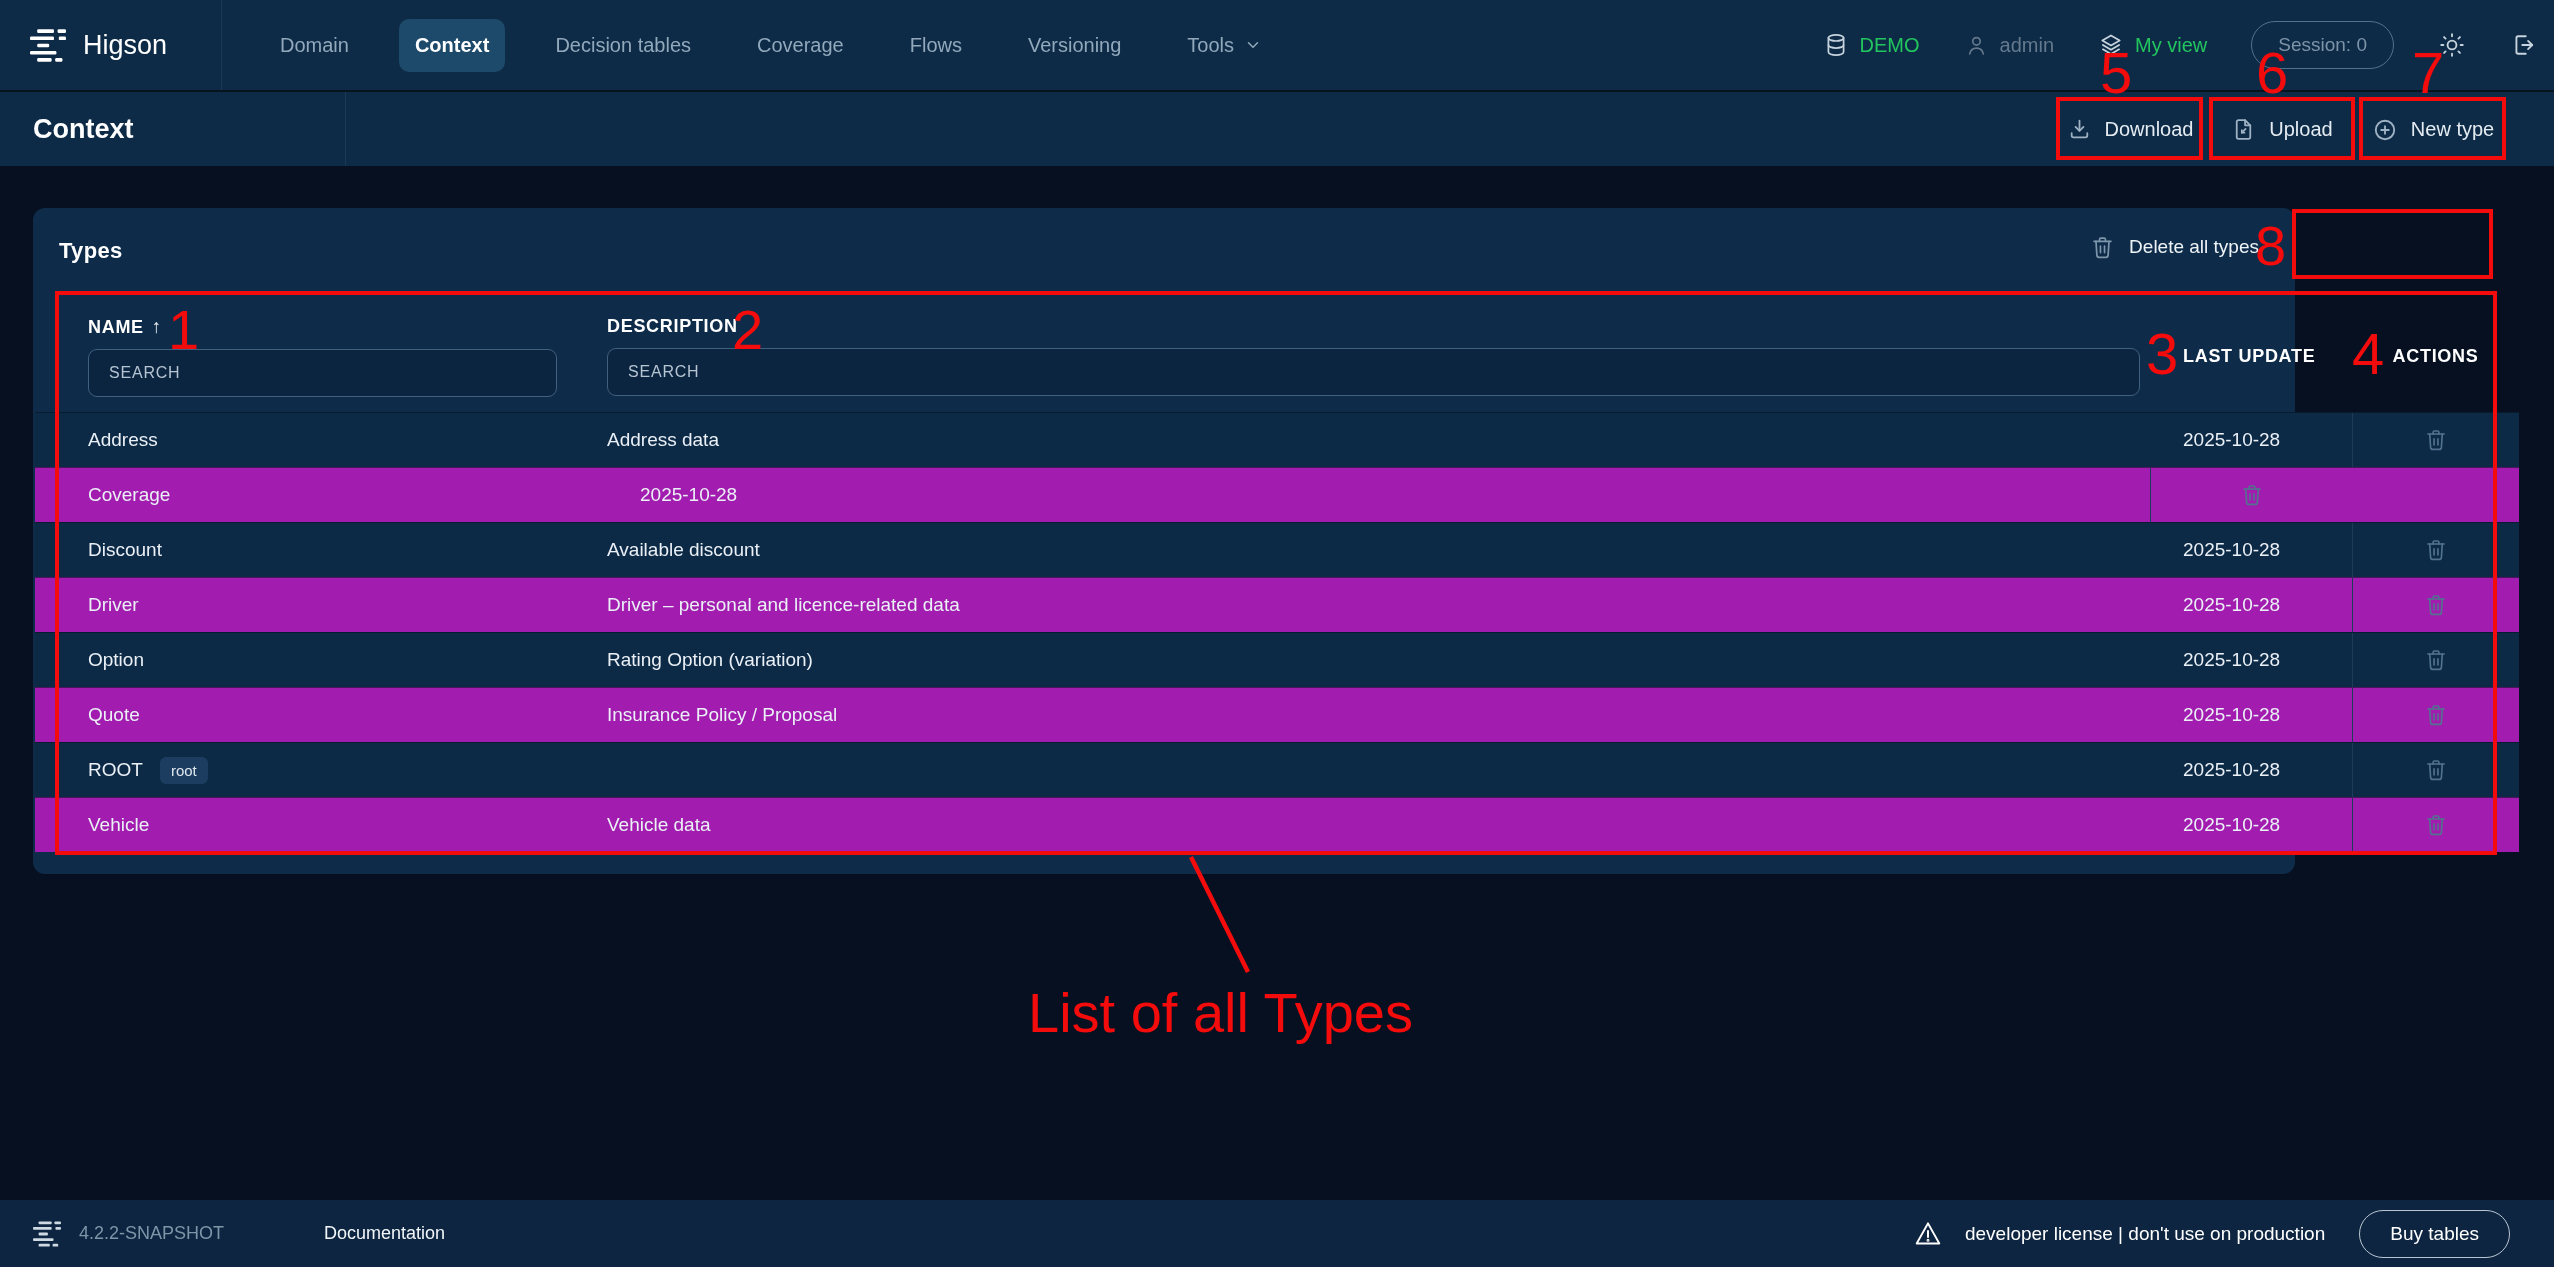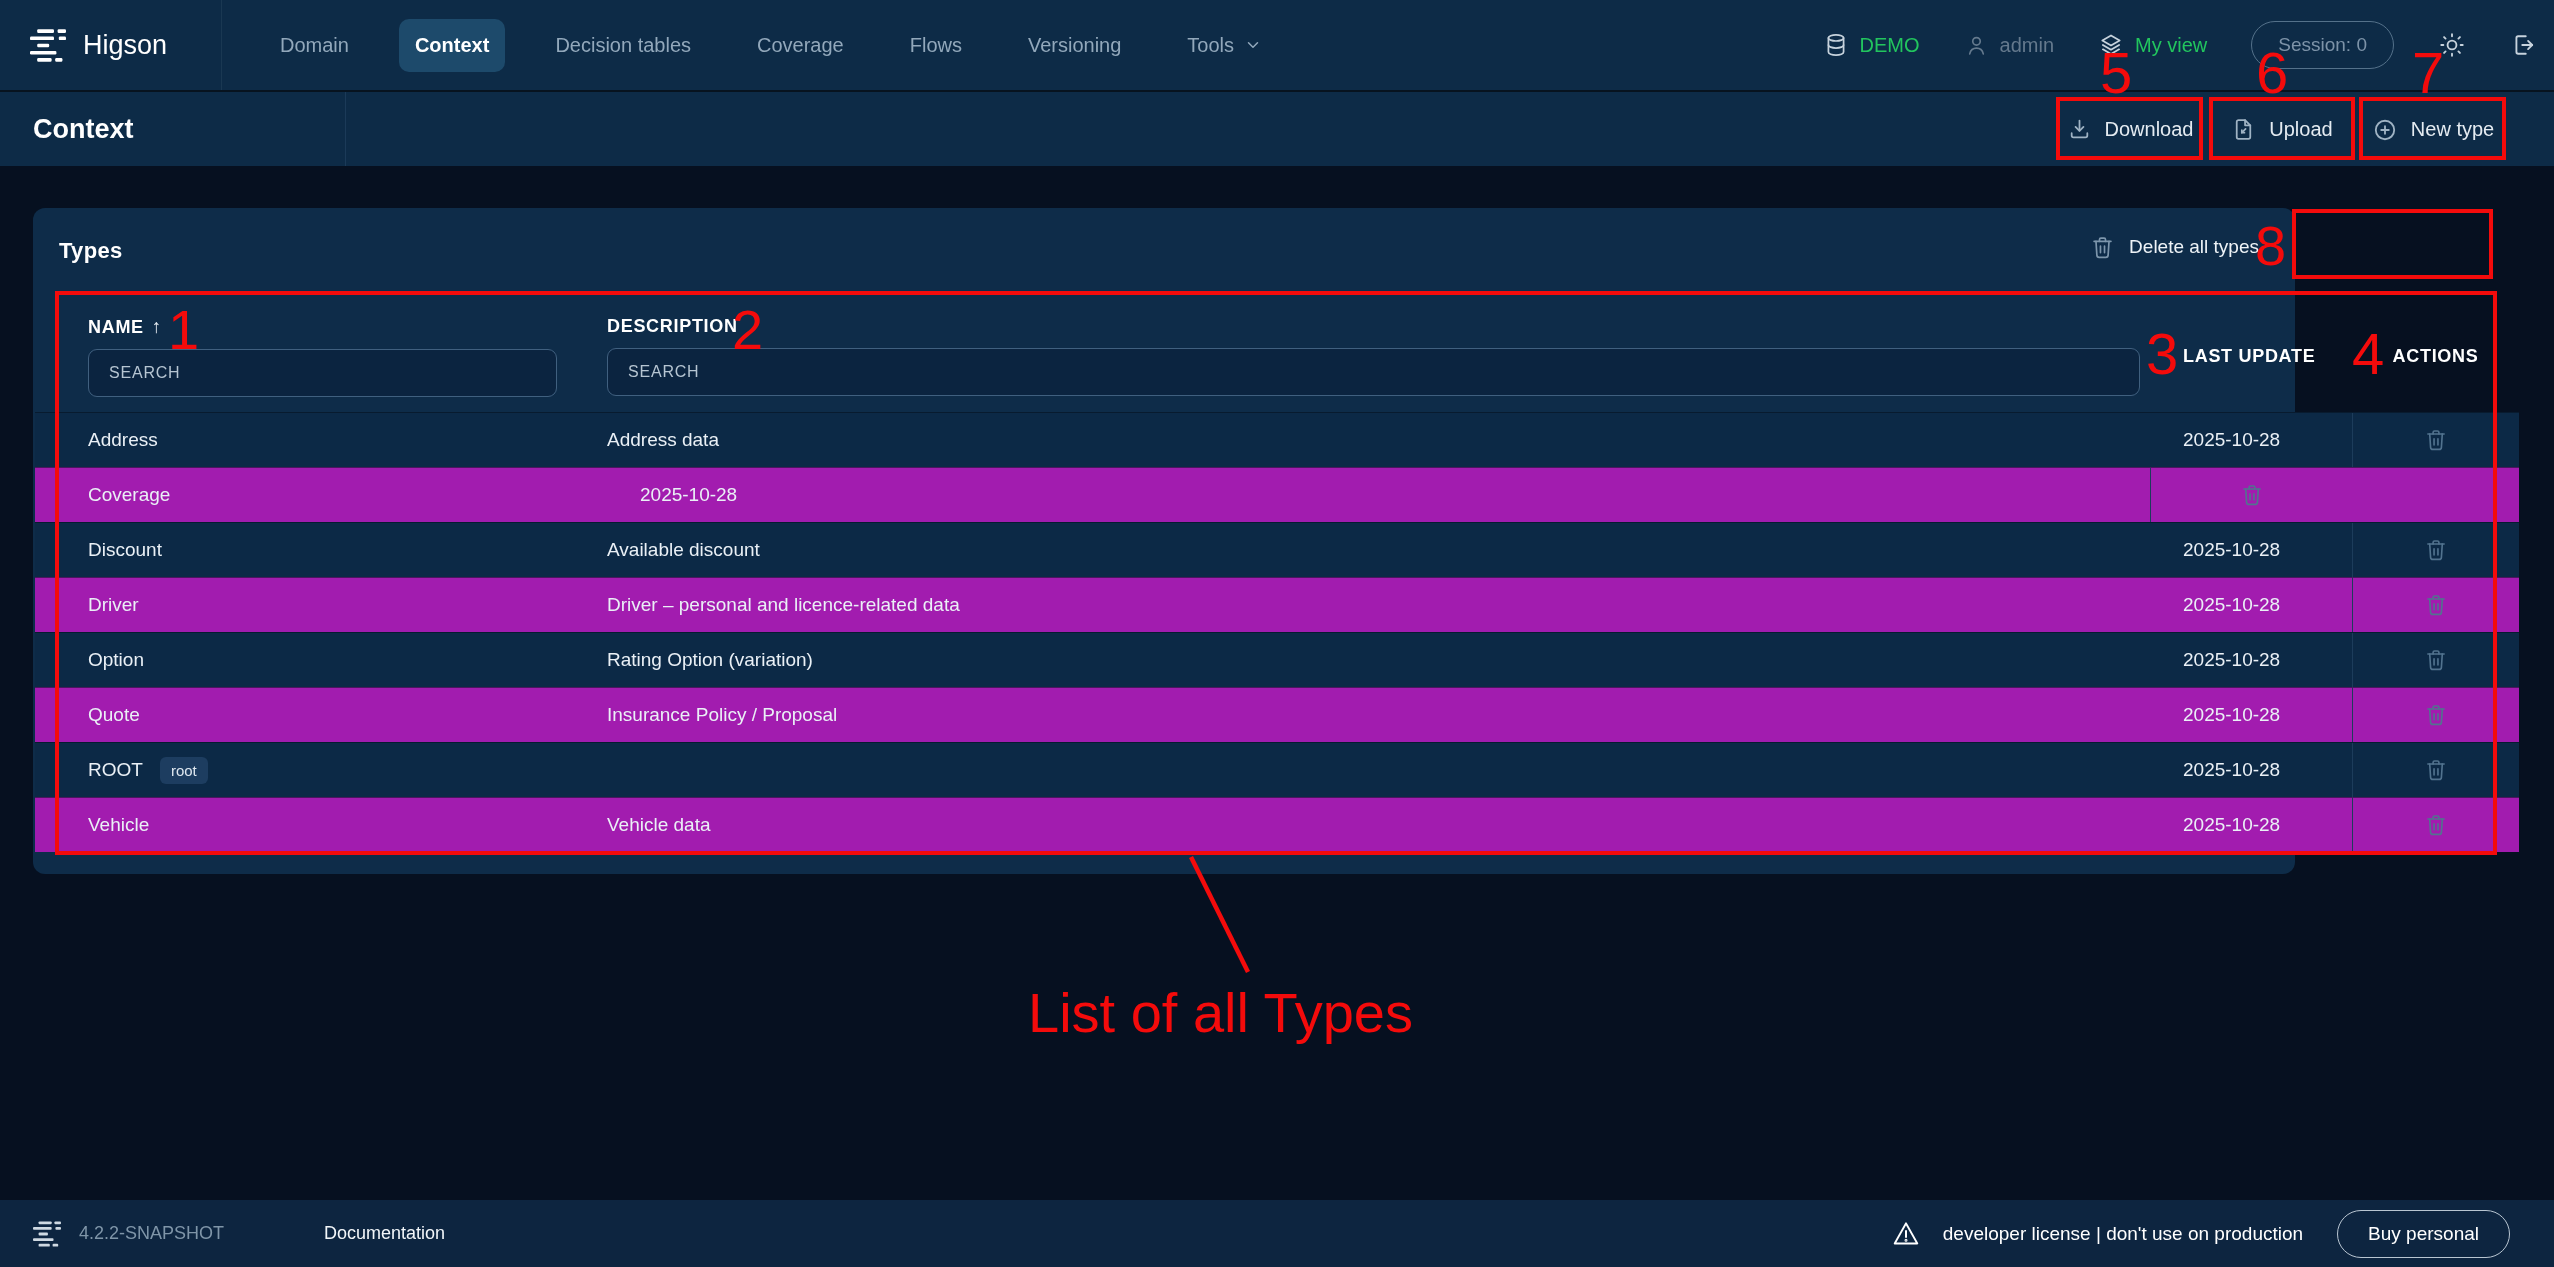--- a/index.html
+++ b/index.html
@@ -445,21 +445,21 @@
   <span class="footer-doc">Documentation</span>
   <div class="footer-right">
     <span class="warn-ic">
       <svg width="30" height="30" viewBox="0 0 24 24" fill="none" stroke="currentColor" stroke-width="1.6" stroke-linecap="round" stroke-linejoin="round">
         <path d="M12 3.5L21 19.5H3z"></path>
         <path d="M12 9.5v4.8"></path>
         <circle cx="12" cy="16.9" r="0.4" fill="currentColor"></circle>
       </svg>
     </span>
     <span class="license-text">developer license | don't use on production</span>
-    <button class="buy-btn">Buy personal</button>
+    <button class="buy-btn">Buy tables</button>
   </div>
 </div>
 
 <div class="ann ann-box" id="ann-box-table"></div>
 <div class="ann ann-box" id="ann-box-download"></div>
 <div class="ann ann-box" id="ann-box-upload"></div>
 <div class="ann ann-box" id="ann-box-newtype"></div>
 <div class="ann ann-box" id="ann-box-delete"></div>
 
 <span class="ann ann-num" id="ann-n1">1</span>

